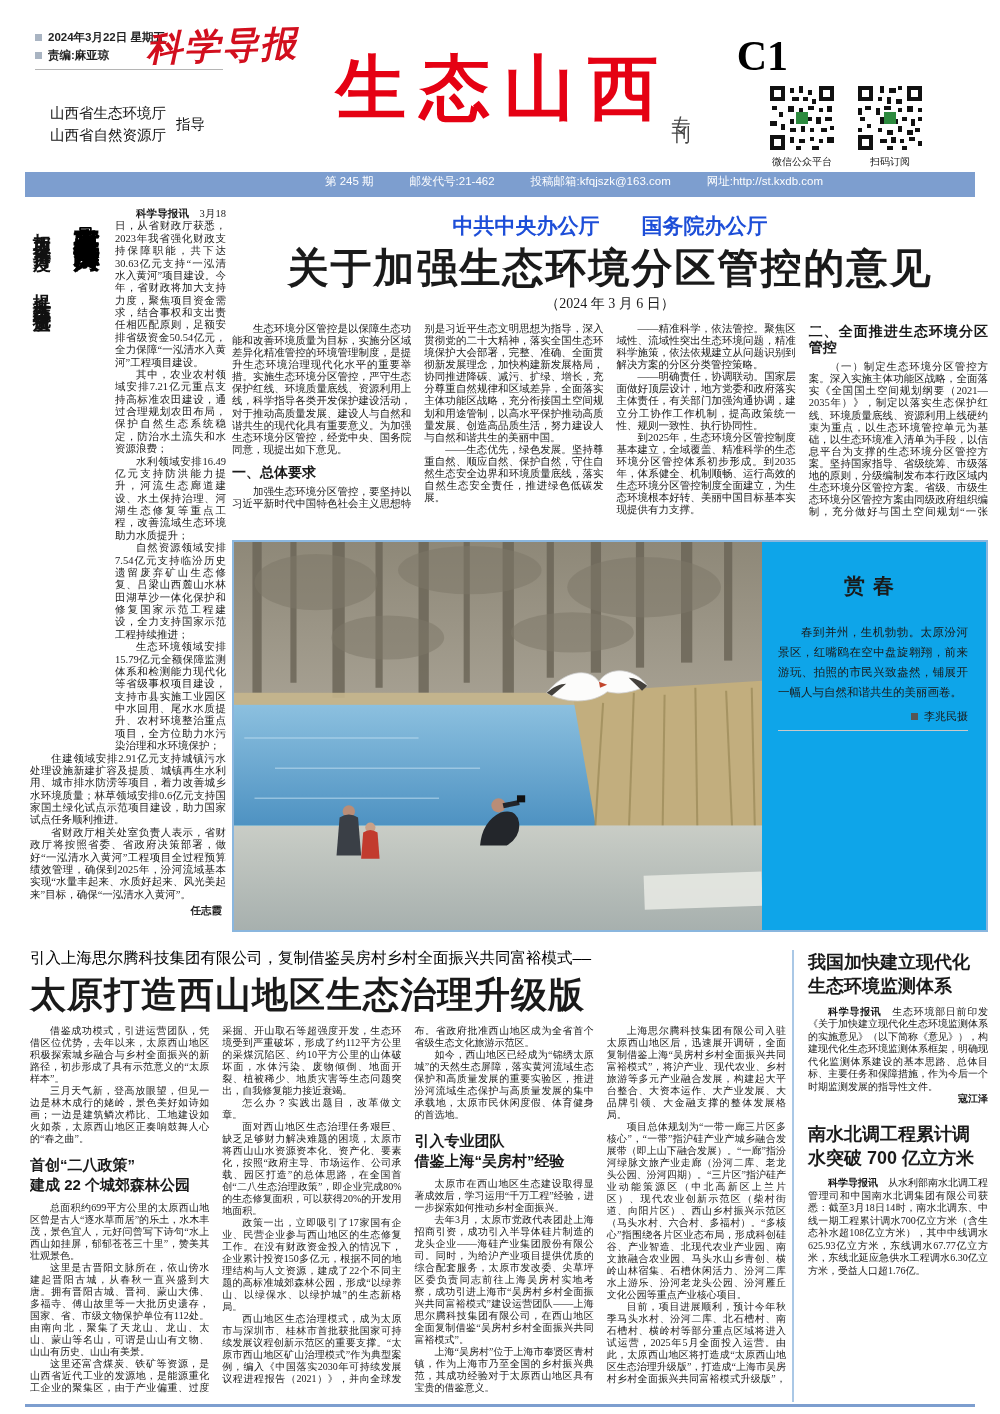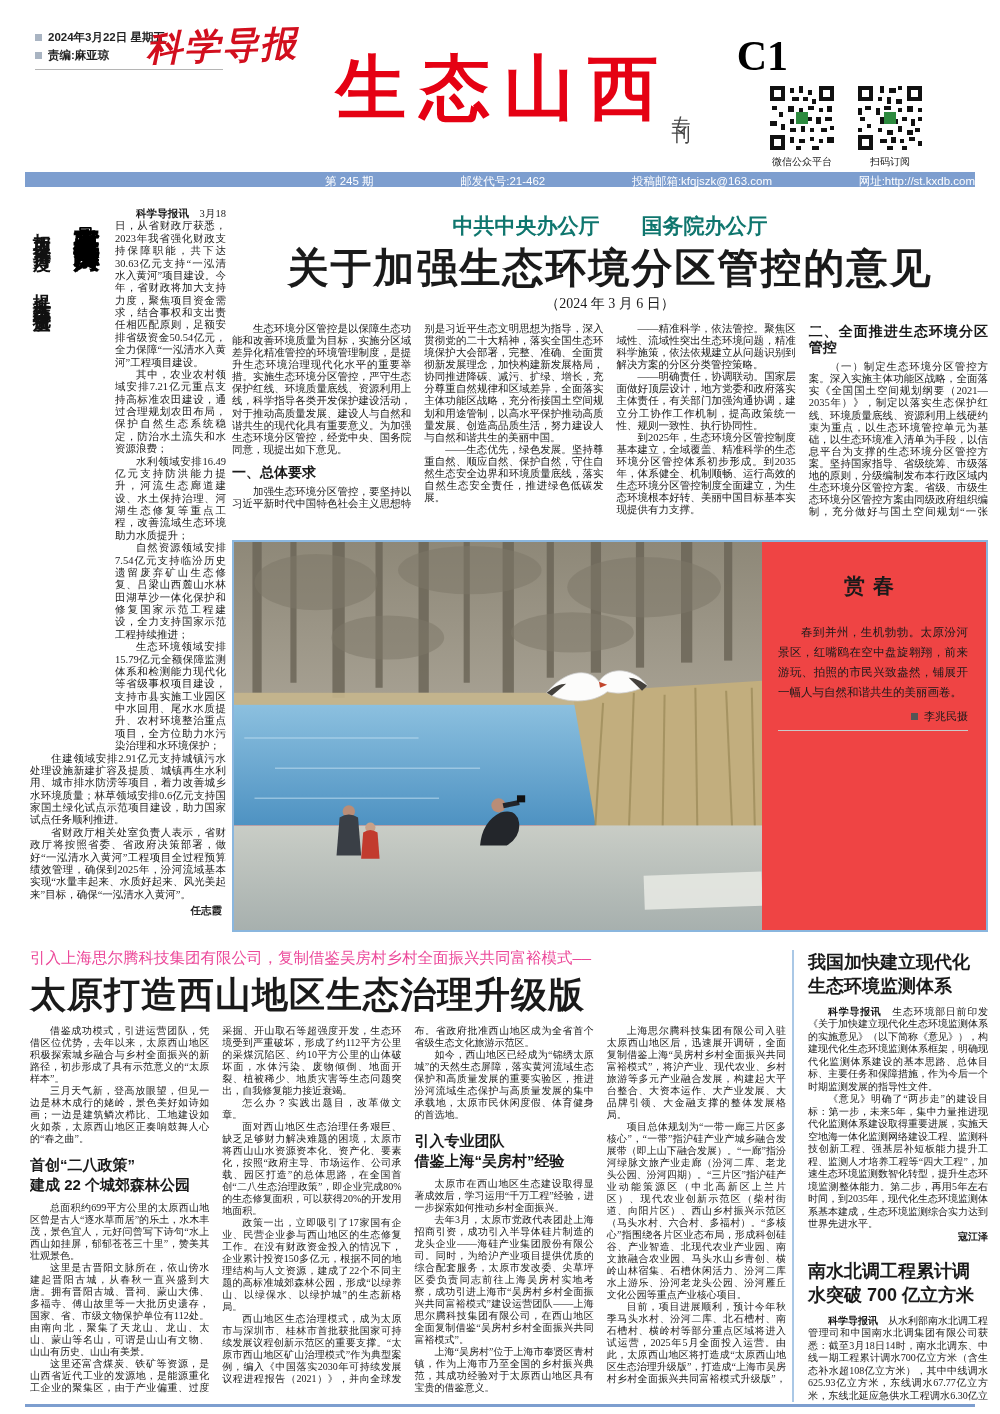--- a/index.html
+++ b/index.html
@@ -25,65 +25,65 @@
               font-family:"Liberation Sans",sans-serif;font-size:19px;color:#444;letter-spacing:10px;}
   .qr{position:absolute;top:86px;width:64px;height:64px;}
   .qr1{left:770px;} .qr2{left:858px;}
   .qr-label{position:absolute;top:155px;width:64px;text-align:center;font-family:"Liberation Sans",sans-serif;
             font-size:10px;color:#222;}
   .qr1l{left:770px;} .qr2l{left:858px;}
   .page-code{position:absolute;right:28px;top:32px;font-family:"Liberation Serif",serif;
              font-weight:bold;font-size:42px;color:#000;}
 
   
-  .infobar{position:absolute;left:25px;top:172px;width:950px;height:15px;background:#7d9ecf;
+  .infobar{position:absolute;left:25px;top:172px;width:950px;height:25px;background:#7d9ecf;
            color:#fff;font-family:"Liberation Sans",sans-serif;font-size:11.5px;line-height:19px;
-           display:flex;gap:36px;padding-left:300px;box-sizing:border-box;white-space:nowrap;justify-content:space-between;}
+           display:flex;gap:36px;padding-left:300px;box-sizing:border-box;white-space:nowrap;}
 
   
   .left-article{position:absolute;left:30px;top:208px;width:196px;height:726px;overflow:hidden;
                 text-align:justify;}
   .vwrap{float:left;width:76px;height:544px;display:flex;gap:8px;margin-right:9px;}
   .vkicker{width:24px;display:flex;flex-direction:column;gap:38px;padding-top:10px;}
   .vkicker span{writing-mode:vertical-rl;text-orientation:upright;font-family:"Liberation Sans",sans-serif;
                 font-weight:bold;font-size:18px;letter-spacing:3px;color:#111;}
   .vheadline{writing-mode:vertical-rl;text-orientation:upright;font-family:"Liberation Serif",serif;
              font-weight:bold;font-size:26px;letter-spacing:1px;color:#000;width:42px;}
   .left-article p{margin:0;font-size:10.5px;line-height:1.18;text-indent:2em;}
   .left-article p.byline{text-indent:0;text-align:right;font-weight:bold;padding-top:4px;padding-right:4px;}
 
   
   .main-article{position:absolute;left:232px;top:212px;width:756px;}
   .overline{text-align:center;font-family:"Liberation Sans",sans-serif;font-weight:bold;
-            font-size:21px;color:#0f766e;}
+            font-size:21px;color:#1d4ed8;}
   .main-headline{margin:6px 0 2px;text-align:center;font-family:"Liberation Sans",sans-serif;
                  font-weight:bold;font-size:41px;letter-spacing:2px;line-height:1.1;}
   .dateline2{text-align:center;font-size:14px;margin:4px 0 10px;}
   .cols{column-fill:auto;text-align:justify;}
   .cols p{margin:0;text-indent:2em;}
   .main-cols{column-count:4;column-gap:13px;height:196px;font-size:10.5px;line-height:1.15;overflow:hidden;}
   .main-cols h3{font-family:"Liberation Sans",sans-serif;font-size:14px;margin:8px 0 6px;text-indent:0;
                 break-inside:avoid;}
 
   
   .photo-block{position:absolute;left:232px;top:540px;width:756px;height:392px;margin:0;
-               border:2px solid #8ab6de;box-sizing:border-box;background:#ef4444;display:flex;}
+               border:2px solid #8ab6de;box-sizing:border-box;background:#0ea5e9;display:flex;}
   .photo-art{flex:1;overflow:hidden;}
   .photo-art svg{display:block;width:100%;height:100%;}
   .photo-caption{width:224px;box-sizing:border-box;padding:30px 18px 0 16px;}
   .photo-caption h2{margin:0 0 22px;text-align:center;font-family:"Liberation Sans",sans-serif;
                     font-size:21px;letter-spacing:8px;}
   .cap-text{margin:0;font-size:11.5px;line-height:1.75;text-align:justify;text-indent:2em;}
   .credit{margin-top:6px;text-align:right;font-size:11px;display:flex;justify-content:flex-end;
           align-items:center;gap:6px;border-bottom:1px solid #c9c9c9;padding-bottom:6px;}
   .credit-sq{display:inline-block;width:7px;height:7px;background:#555;}
 
   
   .feature{position:absolute;left:30px;top:948px;width:756px;}
-  .kicker{font-family:Liberation Mono, monospace;font-size:15.5px;color:#ec4899;}
+  .kicker{font-family:Liberation Mono, monospace;font-size:15.5px;color:#000000;}
   .feature-headline{margin:6px 0 10px;font-family:"Liberation Sans",sans-serif;font-weight:bold;
                     font-size:36px;letter-spacing:1px;line-height:1.1;}
   .feature-cols{column-count:4;column-gap:13px;height:372px;font-size:10px;line-height:1.2;overflow:hidden;}
   .feature-cols h3{font-family:"Liberation Sans",sans-serif;font-size:15px;line-height:1.35;
                    margin:10px 0 7px;text-indent:0;white-space:pre-line;break-inside:avoid;}
 
   
   .sidebar{position:absolute;left:792px;top:950px;width:196px;height:452px;box-sizing:border-box;
            border-left:2px solid #aac8e6;padding-left:14px;overflow:hidden;}
   .side-art h2{margin:0 0 7px;font-family:"Liberation Sans",sans-serif;font-weight:bold;
@@ -108,20 +108,27 @@
       </div>
       <div class="dateline">
         <span class="sq"></span>
         <span>责编:麻亚琼</span>
       </div>
       <div class="date-rule"></div>
     </div>
 
     <div class="logo">科学导报</div>
 
+    <div class="orgs">
+      <div class="org-names">
+        <div>山西省生态环境厅</div>
+        <div>山西省自然资源厅</div>
+      </div>
+      <div class="org-guide">指导</div>
+    </div>
 
     <div class="main-title">生态山西</div>
     <div class="title-suffix">专刊</div>
 
     <svg class="qr qr1" viewBox="0 0 29 29" shape-rendering="crispEdges">
       <rect x="0" y="0" width="29" height="29" fill="#fff"></rect>
       <g fill="#111">
         <path d="M0,0h7v7h-7z M2,2v3h3v-3z" fill-rule="evenodd"></path>
         <path d="M22,0h7v7h-7z M24,2v3h3v-3z" fill-rule="evenodd"></path>
         <path d="M0,22h7v7h-7z M2,24v3h3v-3z" fill-rule="evenodd"></path>
@@ -365,21 +372,20 @@
         <p>目前，项目进展顺利，预计今年秋季马头水村、汾河二库、北石槽村、南石槽村、横岭村等部分重点区域将进入试运营，2025年5月全面投入运营。由此，太原西山地区将打造成“太原西山地区生态治理升级版”，打造成“上海市吴房村乡村全面振兴共同富裕模式升级版”，将绿水青山真正转化为金山银山，带动村民实现共同富裕。</p>
       </div>
   </section>
 
   <aside class="sidebar">
     <article class="side-art">
       <h2>我国加快建立现代化
 生态环境监测体系</h2>
       <div class="side-body">
           <p><b>科学导报讯</b>　生态环境部日前印发《关于加快建立现代化生态环境监测体系的实施意见》（以下简称《意见》），构建现代化生态环境监测体系框架，明确现代化监测体系建设的基本思路、总体目标、主要任务和保障措施，作为今后一个时期监测发展的指导性文件。</p>
-          <p>《意见》明确了“两步走”的建设目标：第一步，未来5年，集中力量推进现代化监测体系建设取得重要进展，实施天空地海一体化监测网络建设工程、监测科技创新工程、强基层补短板能力提升工程、监测人才培养工程等“四大工程”，加速生态环境监测数智化转型，提升生态环境监测整体能力。第二步，再用5年左右时间，到2035年，现代化生态环境监测体系基本建成，生态环境监测综合实力达到世界先进水平。</p>
           <p class="byline">寇江泽</p>
         </div>
     </article>
     <article class="side-art">
       <h2>南水北调工程累计调
 水突破 700 亿立方米</h2>
       <div class="side-body">
           <p><b>科学导报讯</b>　从水利部南水北调工程管理司和中国南水北调集团有限公司获悉：截至3月18日14时，南水北调东、中线一期工程累计调水700亿立方米（含生态补水超108亿立方米），其中中线调水625.93亿立方米，东线调水67.77亿立方米，东线北延应急供水工程调水6.30亿立方米，受益人口超1.76亿。</p>
         </div>
     </article>

